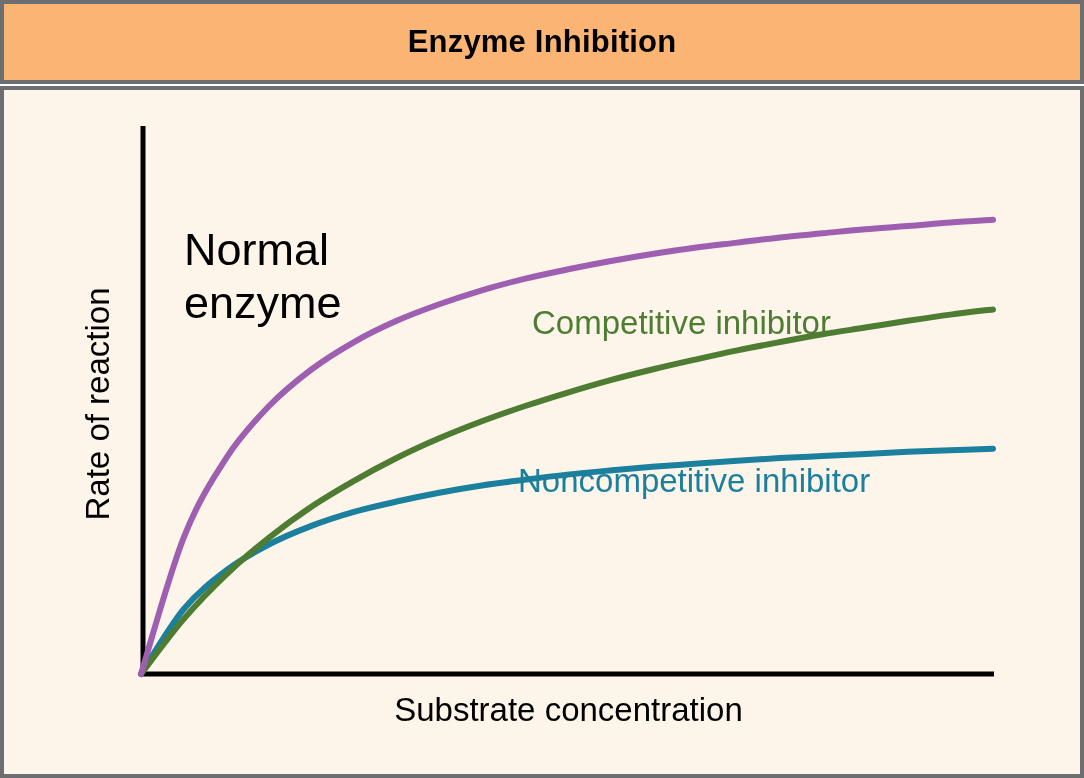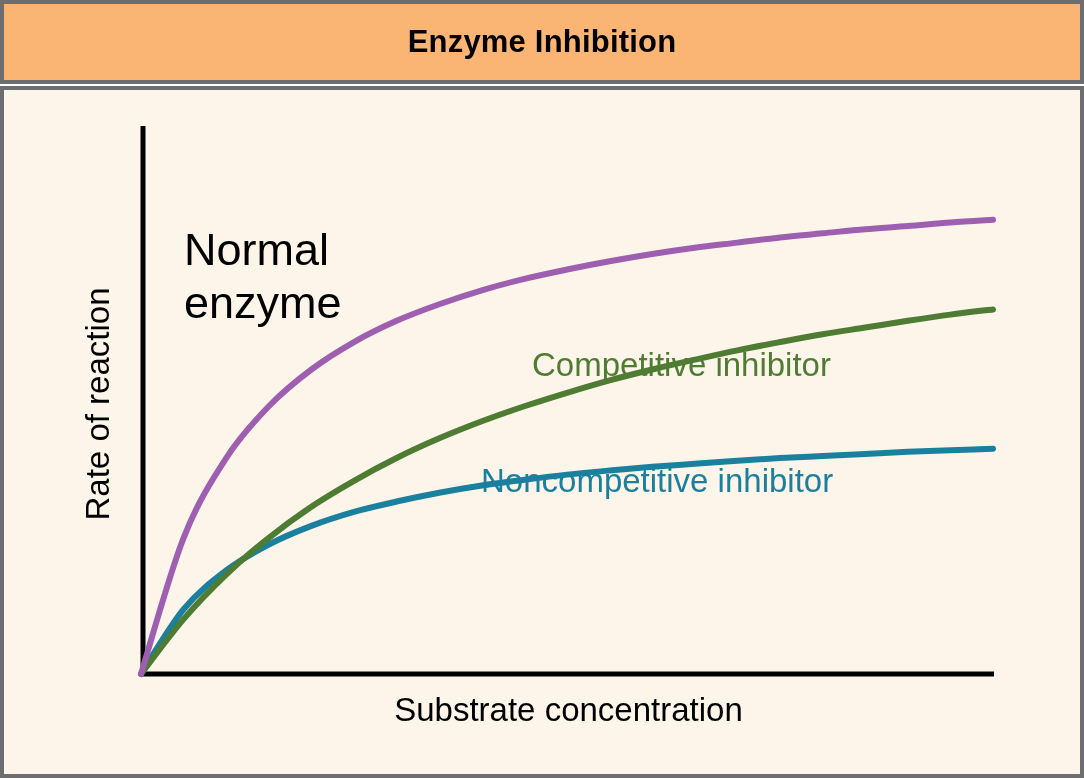--- a/index.html
+++ b/index.html
@@ -129,23 +129,23 @@
     <g id="curves-group">
       <path id="curve-noncompetitive" fill="none" stroke-width="6" stroke-linecap="round" stroke-linejoin="round" d="M 141.00 674.00 C 148.10 663.21, 169.40 626.53, 183.60 609.27 C 197.80 592.01, 212.00 581.22, 226.20 570.43 C 240.40 559.64, 254.60 551.96, 268.80 544.53 C 283.00 537.11, 297.20 531.33, 311.40 525.89 C 325.60 520.45, 339.80 515.97, 354.00 511.91 C 368.20 507.85, 382.40 504.75, 396.60 501.55 C 410.80 498.36, 425.00 495.42, 439.20 492.75 C 453.40 490.07, 467.60 487.66, 481.80 485.50 C 496.00 483.34, 510.20 481.62, 524.40 479.80 C 538.60 477.99, 552.80 476.18, 567.00 474.62 C 581.20 473.07, 595.40 471.78, 609.60 470.48 C 623.80 469.19, 638.00 467.98, 652.20 466.86 C 666.40 465.73, 680.60 464.78, 694.80 463.75 C 709.00 462.71, 723.20 461.59, 737.40 460.64 C 751.60 459.69, 765.80 458.83, 780.00 458.05 C 794.20 457.28, 808.40 456.67, 822.60 455.98 C 836.80 455.29, 851.00 454.60, 865.20 453.91 C 879.40 453.22, 893.60 452.44, 907.80 451.84 C 922.00 451.23, 936.20 450.80, 950.40 450.28 C 964.60 449.77, 985.90 448.99, 993.00 448.73" stroke="#1b7f9e"></path>
       <path id="curve-competitive" fill="none" stroke-width="6" stroke-linecap="round" stroke-linejoin="round" d="M 141.00 674.00 C 148.10 664.85, 169.40 635.68, 183.60 619.11 C 197.80 602.54, 212.00 588.12, 226.20 574.57 C 240.40 561.02, 254.60 549.11, 268.80 537.80 C 283.00 526.50, 297.20 516.23, 311.40 506.73 C 325.60 497.24, 339.80 488.95, 354.00 480.84 C 368.20 472.73, 382.40 465.13, 396.60 458.05 C 410.80 450.97, 425.00 444.50, 439.20 438.37 C 453.40 432.25, 467.60 426.64, 481.80 421.28 C 496.00 415.93, 510.20 411.01, 524.40 406.27 C 538.60 401.52, 552.80 397.12, 567.00 392.80 C 581.20 388.49, 595.40 384.26, 609.60 380.37 C 623.80 376.49, 638.00 372.95, 652.20 369.50 C 666.40 366.05, 680.60 362.85, 694.80 359.66 C 709.00 356.47, 723.20 353.27, 737.40 350.34 C 751.60 347.40, 765.80 344.73, 780.00 342.05 C 794.20 339.38, 808.40 336.70, 822.60 334.28 C 836.80 331.87, 851.00 329.80, 865.20 327.55 C 879.40 325.31, 893.60 322.98, 907.80 320.82 C 922.00 318.66, 936.20 316.50, 950.40 314.61 C 964.60 312.71, 985.90 310.29, 993.00 309.43" stroke="#4f7c33"></path>
       <path id="curve-normal" fill="none" stroke-width="6" stroke-linecap="round" stroke-linejoin="round" d="M 141.00 674.00 C 148.10 651.30, 169.40 573.79, 183.60 537.80 C 197.80 501.81, 212.00 479.98, 226.20 458.05 C 240.40 436.13, 254.60 421.03, 268.80 406.27 C 283.00 391.51, 297.20 380.20, 311.40 369.50 C 325.60 358.80, 339.80 350.16, 354.00 342.05 C 368.20 333.94, 382.40 327.12, 396.60 320.82 C 410.80 314.52, 425.00 309.34, 439.20 304.25 C 453.40 299.16, 467.60 294.49, 481.80 290.27 C 496.00 286.04, 510.20 282.33, 524.40 278.87 C 538.60 275.42, 552.80 272.49, 567.00 269.55 C 581.20 266.62, 595.40 263.85, 609.60 261.27 C 623.80 258.68, 638.00 256.26, 652.20 254.02 C 666.40 251.77, 680.60 249.70, 694.80 247.80 C 709.00 245.90, 723.20 244.35, 737.40 242.62 C 751.60 240.90, 765.80 239.00, 780.00 237.44 C 794.20 235.89, 808.40 234.68, 822.60 233.30 C 836.80 231.92, 851.00 230.37, 865.20 229.16 C 879.40 227.95, 893.60 227.17, 907.80 226.05 C 922.00 224.93, 936.20 223.46, 950.40 222.43 C 964.60 221.39, 985.90 220.27, 993.00 219.84" stroke="#9e5fb0"></path>
     </g>
   </svg>
 
   <div id="label-normal" class="curve-label">Normal
 enzyme</div>
 
-  <div id="label-competitive" class="curve-label" style="color: rgb(79, 124, 51); margin-top: 42px;">Competitive inhibitor</div>
+  <div id="label-competitive" class="curve-label" style="color: rgb(79, 124, 51);">Competitive inhibitor</div>
 
-  <div id="label-noncompetitive" class="curve-label" style="color: rgb(27, 127, 158);">Noncompetitive inhibitor</div>
+  <div id="label-noncompetitive" class="curve-label" style="color: rgb(27, 127, 158); margin-left: 37px;">Noncompetitive inhibitor</div>
 
   <div id="ylabel-wrap">
     <div id="ylabel" class="axis-title">Rate of reaction</div>
   </div>
 
   <div id="xlabel" class="axis-title">Substrate concentration</div>
 
 </div>
 
 </body></html>

